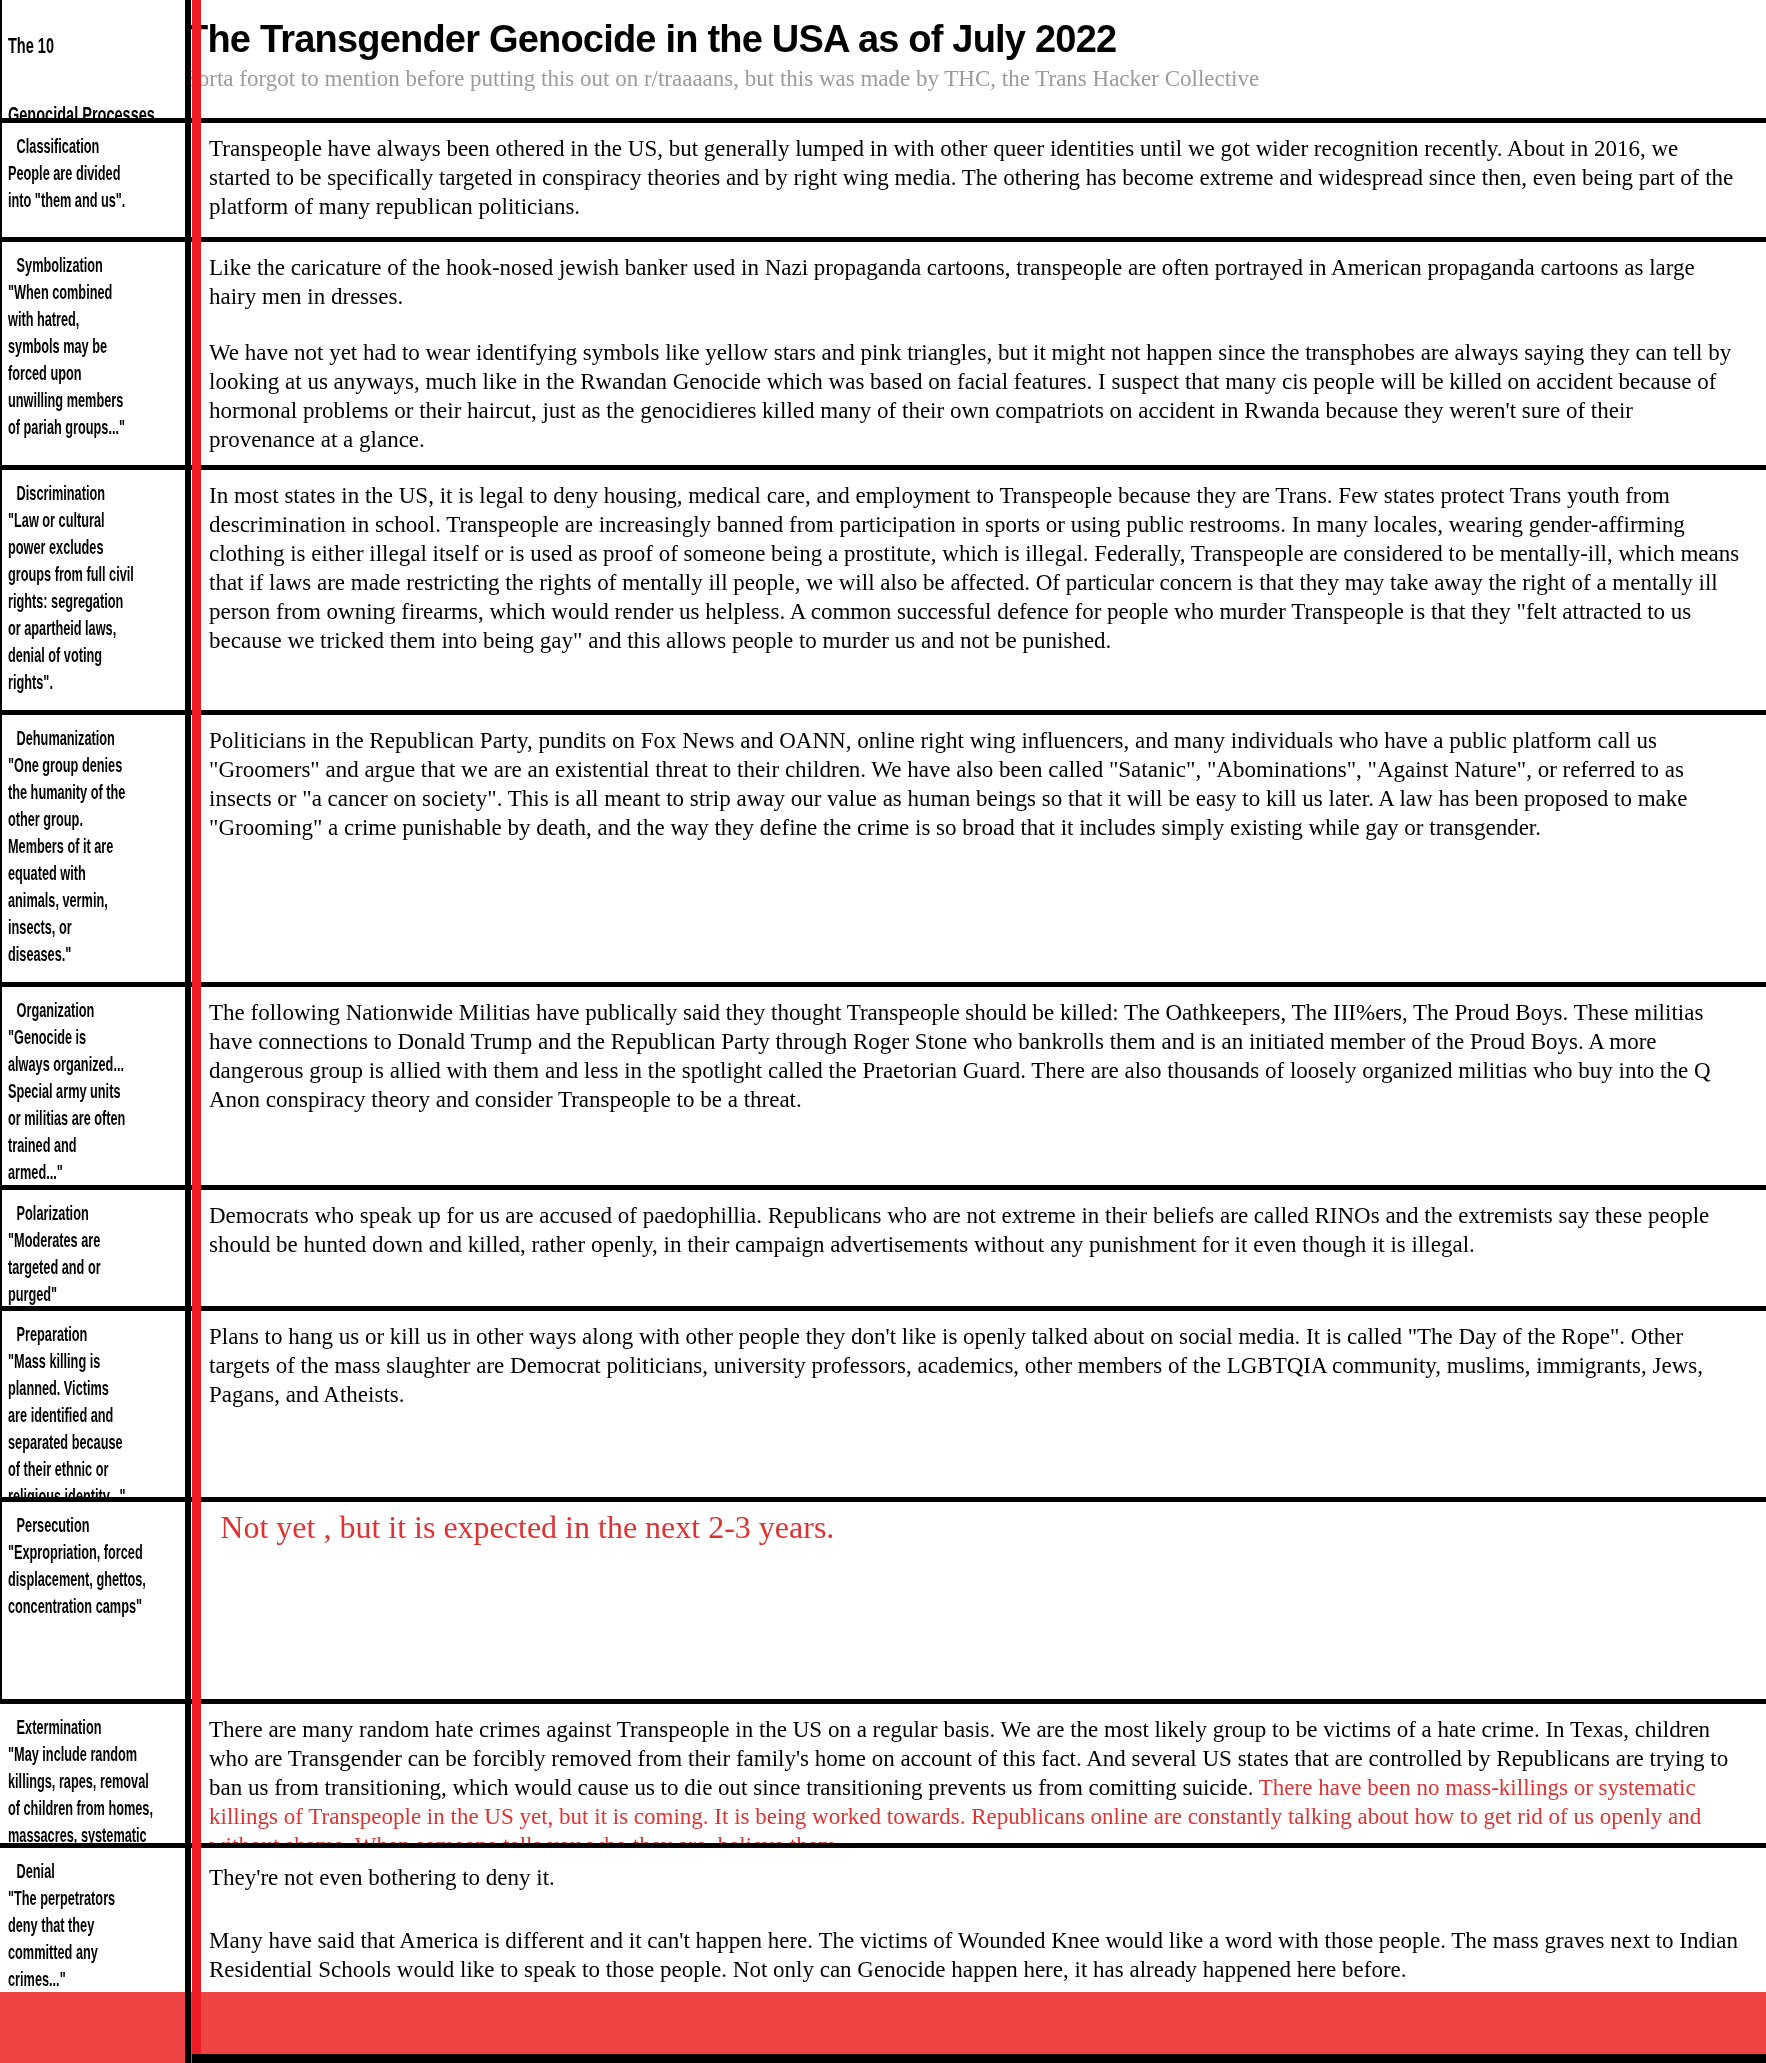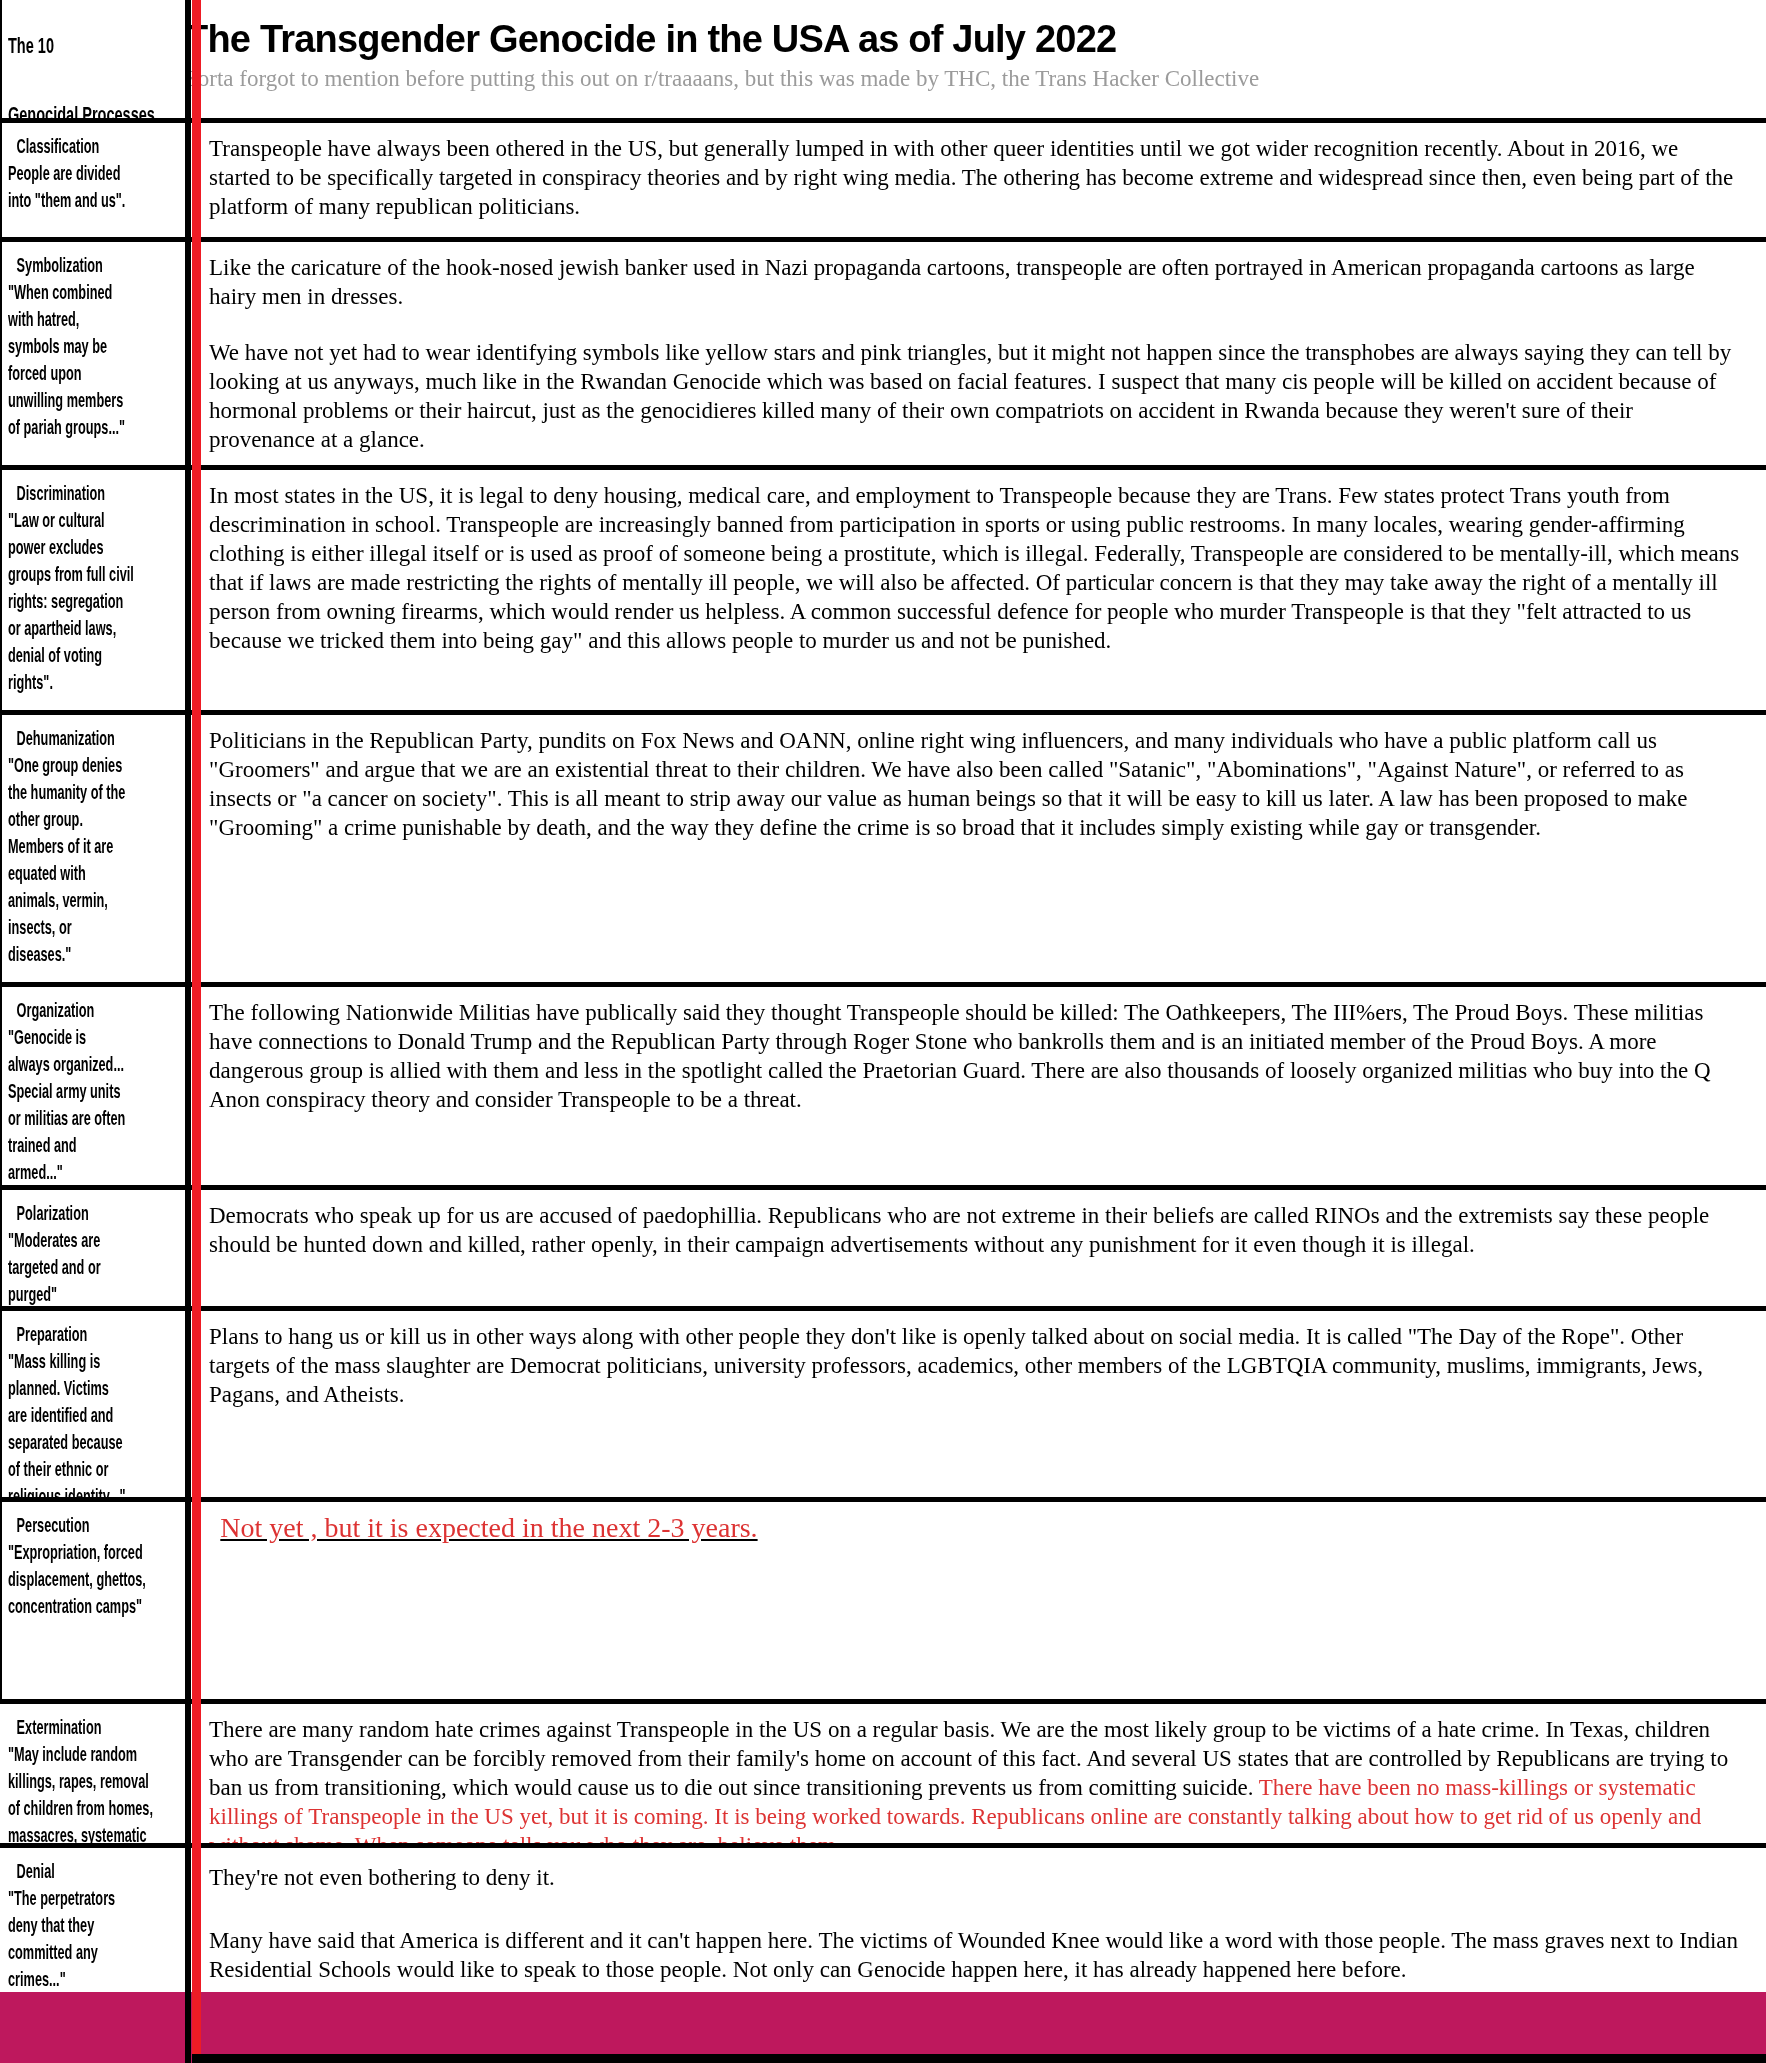--- a/index.html
+++ b/index.html
@@ -4,21 +4,21 @@
 <style>
   :root{
     --line-red:#ee1c25;
     --red-text:#dd3333;
     --subtitle-gray:#9b9b9b;
   }
   html,body{margin:0;padding:0;background:#fff;}
   .page{
     position:relative;
     width:1766px;height:2064px;
-    background:#be185d;
+    background:#ef4444;
     overflow:hidden;
     font-family:"Liberation Serif", serif;
     color:#000;
   }
   .table{position:absolute;inset:0;display:flex;flex-direction:column;}
   .header-row,.row{display:flex;flex-shrink:0;box-sizing:border-box;border-bottom:5.6px solid #000;background:#fff;}
   .header-row{height:123px;}
   .sidebar-cell{width:185px;flex:none;box-sizing:border-box;padding:9.7px 0 0 8px;overflow:hidden;}
   .content-cell{flex:1;box-sizing:border-box;padding:11.3px 22.6px 0 24px;overflow:hidden;}
   
@@ -39,21 +39,21 @@
   .page-title{
     font-family:"Liberation Sans", sans-serif;
     font-weight:bold;
     font-size:38px;
     letter-spacing:-0.8px;
     margin:18px 0 4.8px 0;
   }
   .page-subtitle{font-size:23px;color:var(--subtitle-gray);}
   .para{margin:0 0 27px 0;font-size:23px;line-height:29px;}
   .red{color:var(--red-text);}
-  .row-8 .para{font-size:28px;padding-left:11.3px;text-decoration:underline;}
+  .row-8 .para{font-size:32px;padding-left:11.3px;}
   .row-10 .para.first{margin-bottom:34px;}
   .row-10 .content-cell{padding-top:14.5px;}
   
   .row-1{height:119px}.row-2{height:228px}.row-3{height:245px}.row-4{height:272px}
   .row-5{height:203px}.row-6{height:121px}.row-7{height:191px}.row-8{height:202px}
   .row-9{height:144px}.row-10{height:144px;border-bottom:none;}
   
   .vline-black{position:absolute;left:185px;top:0;width:6.4px;height:100%;background:#000;z-index:2;}
   .vline-red{position:absolute;left:192px;top:0;width:9px;height:100%;background:var(--line-red);z-index:3;}
   .left-edge{position:absolute;left:0;top:0;width:2.4px;height:1699px;background:#000;z-index:2;}

